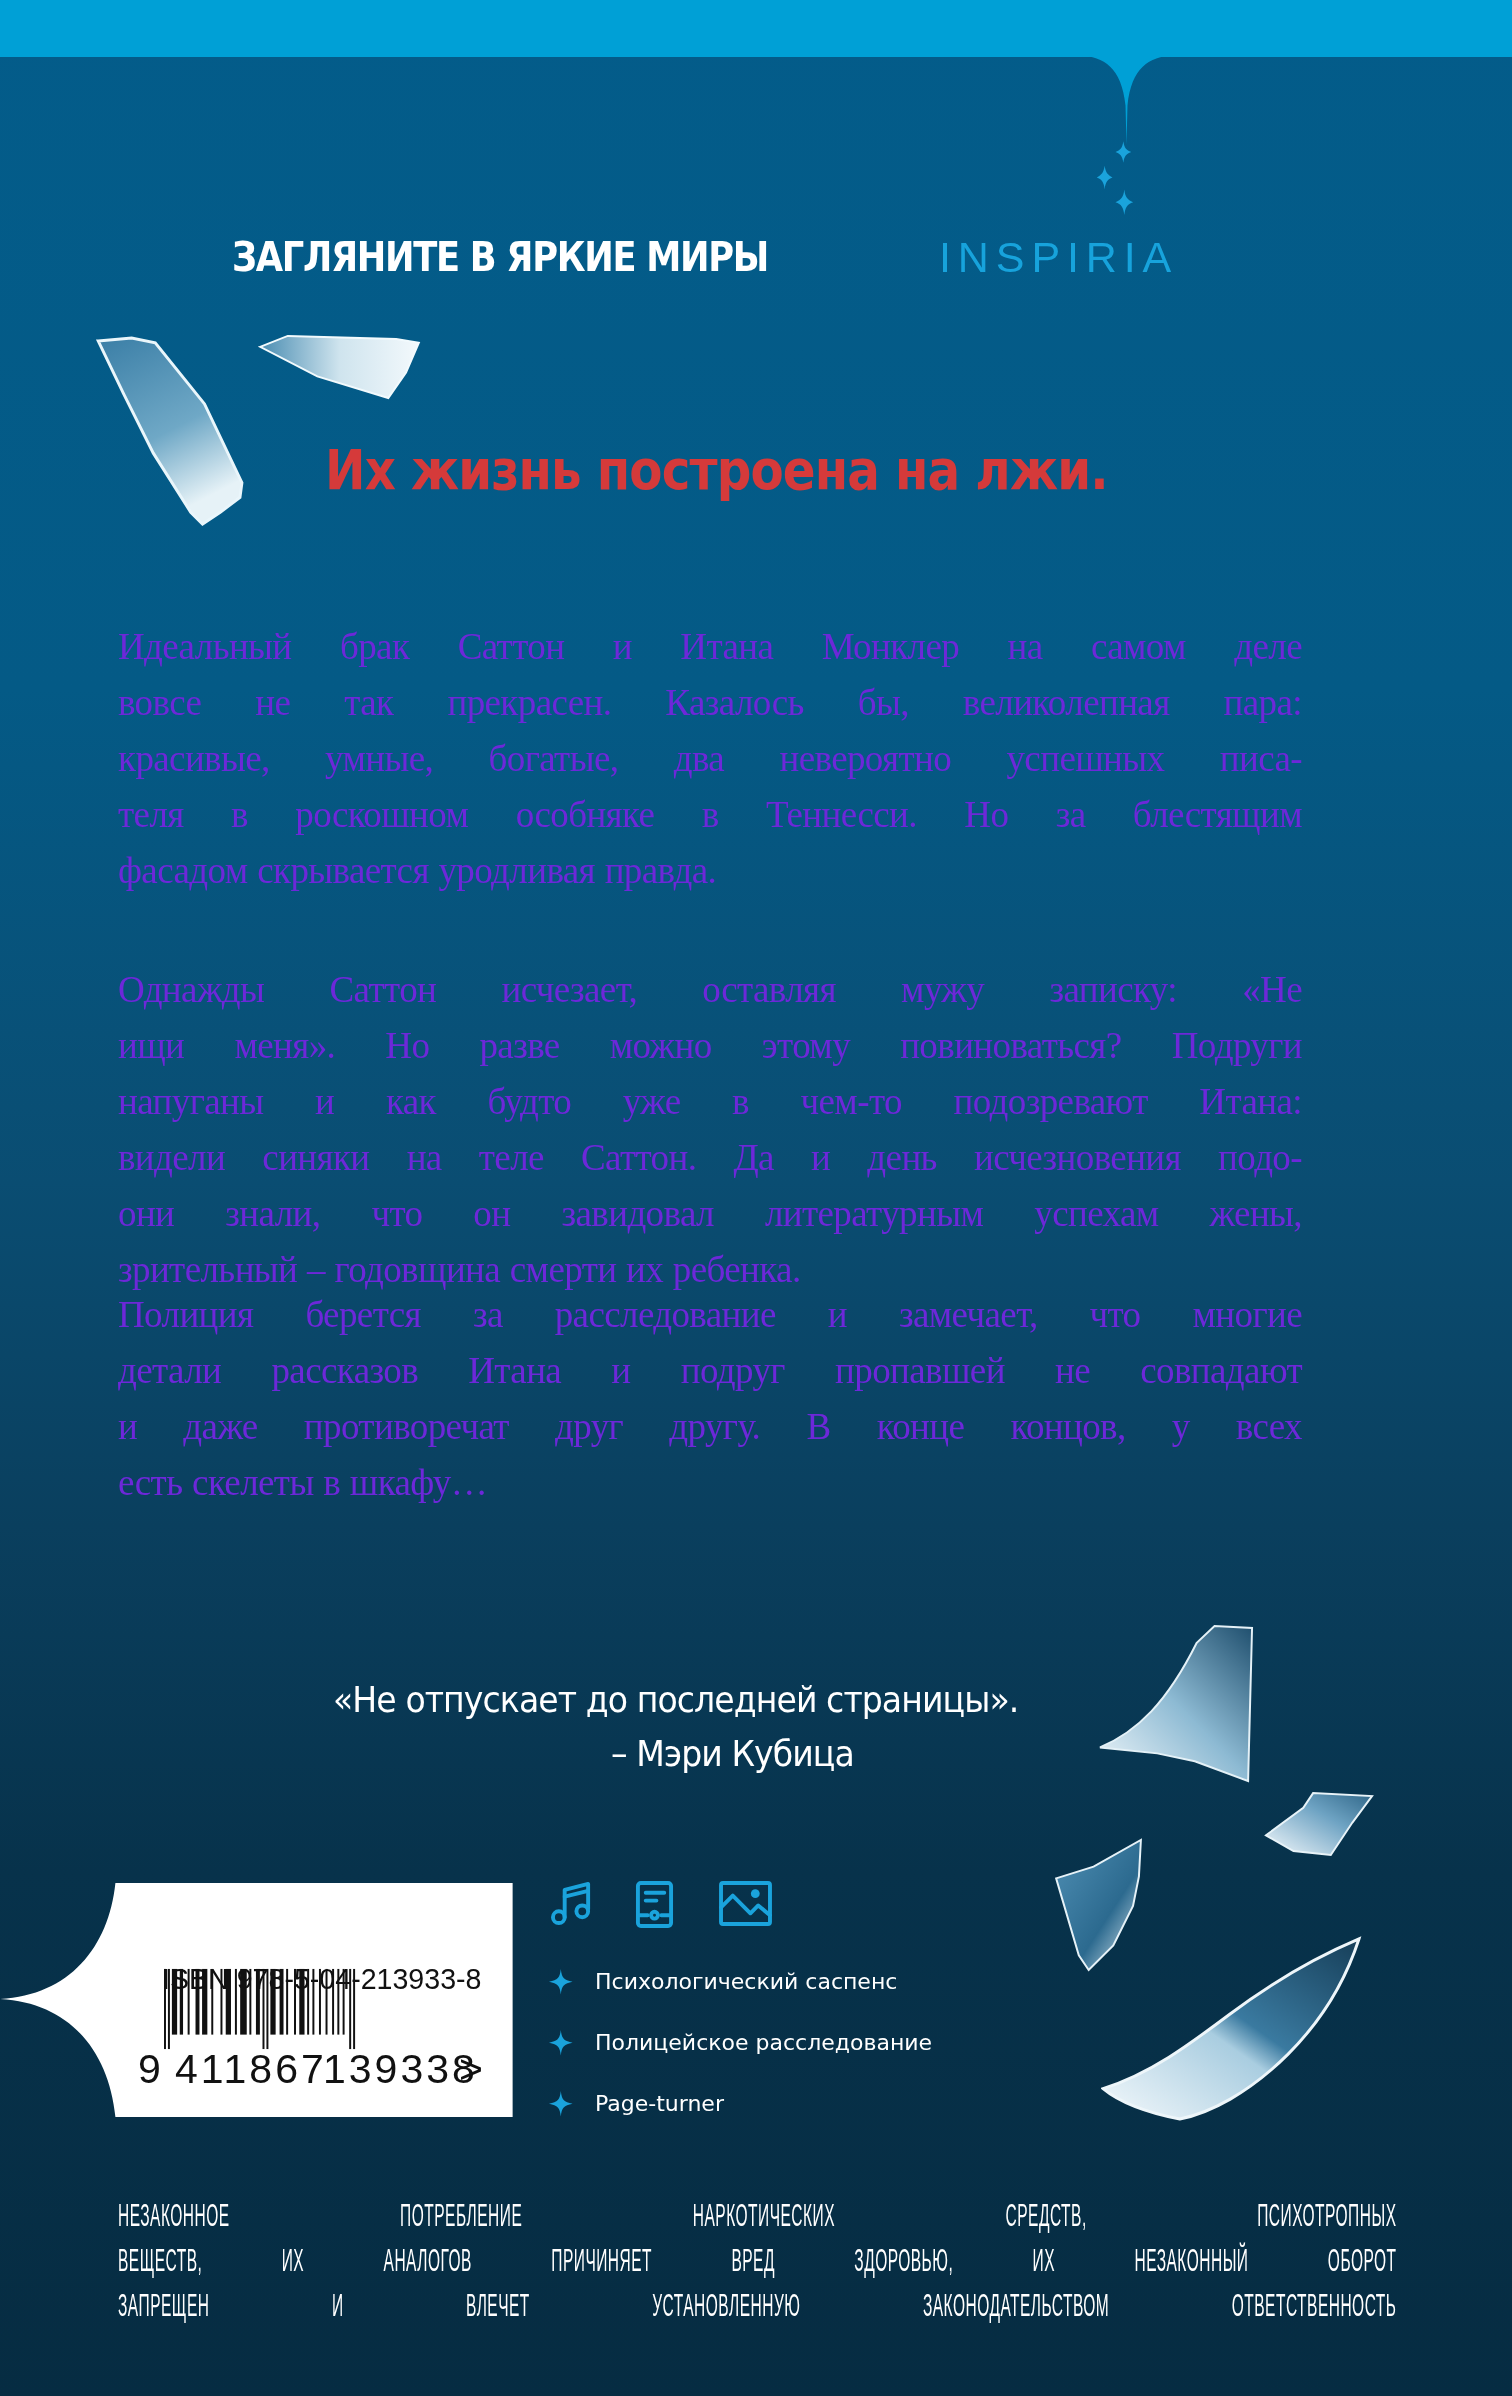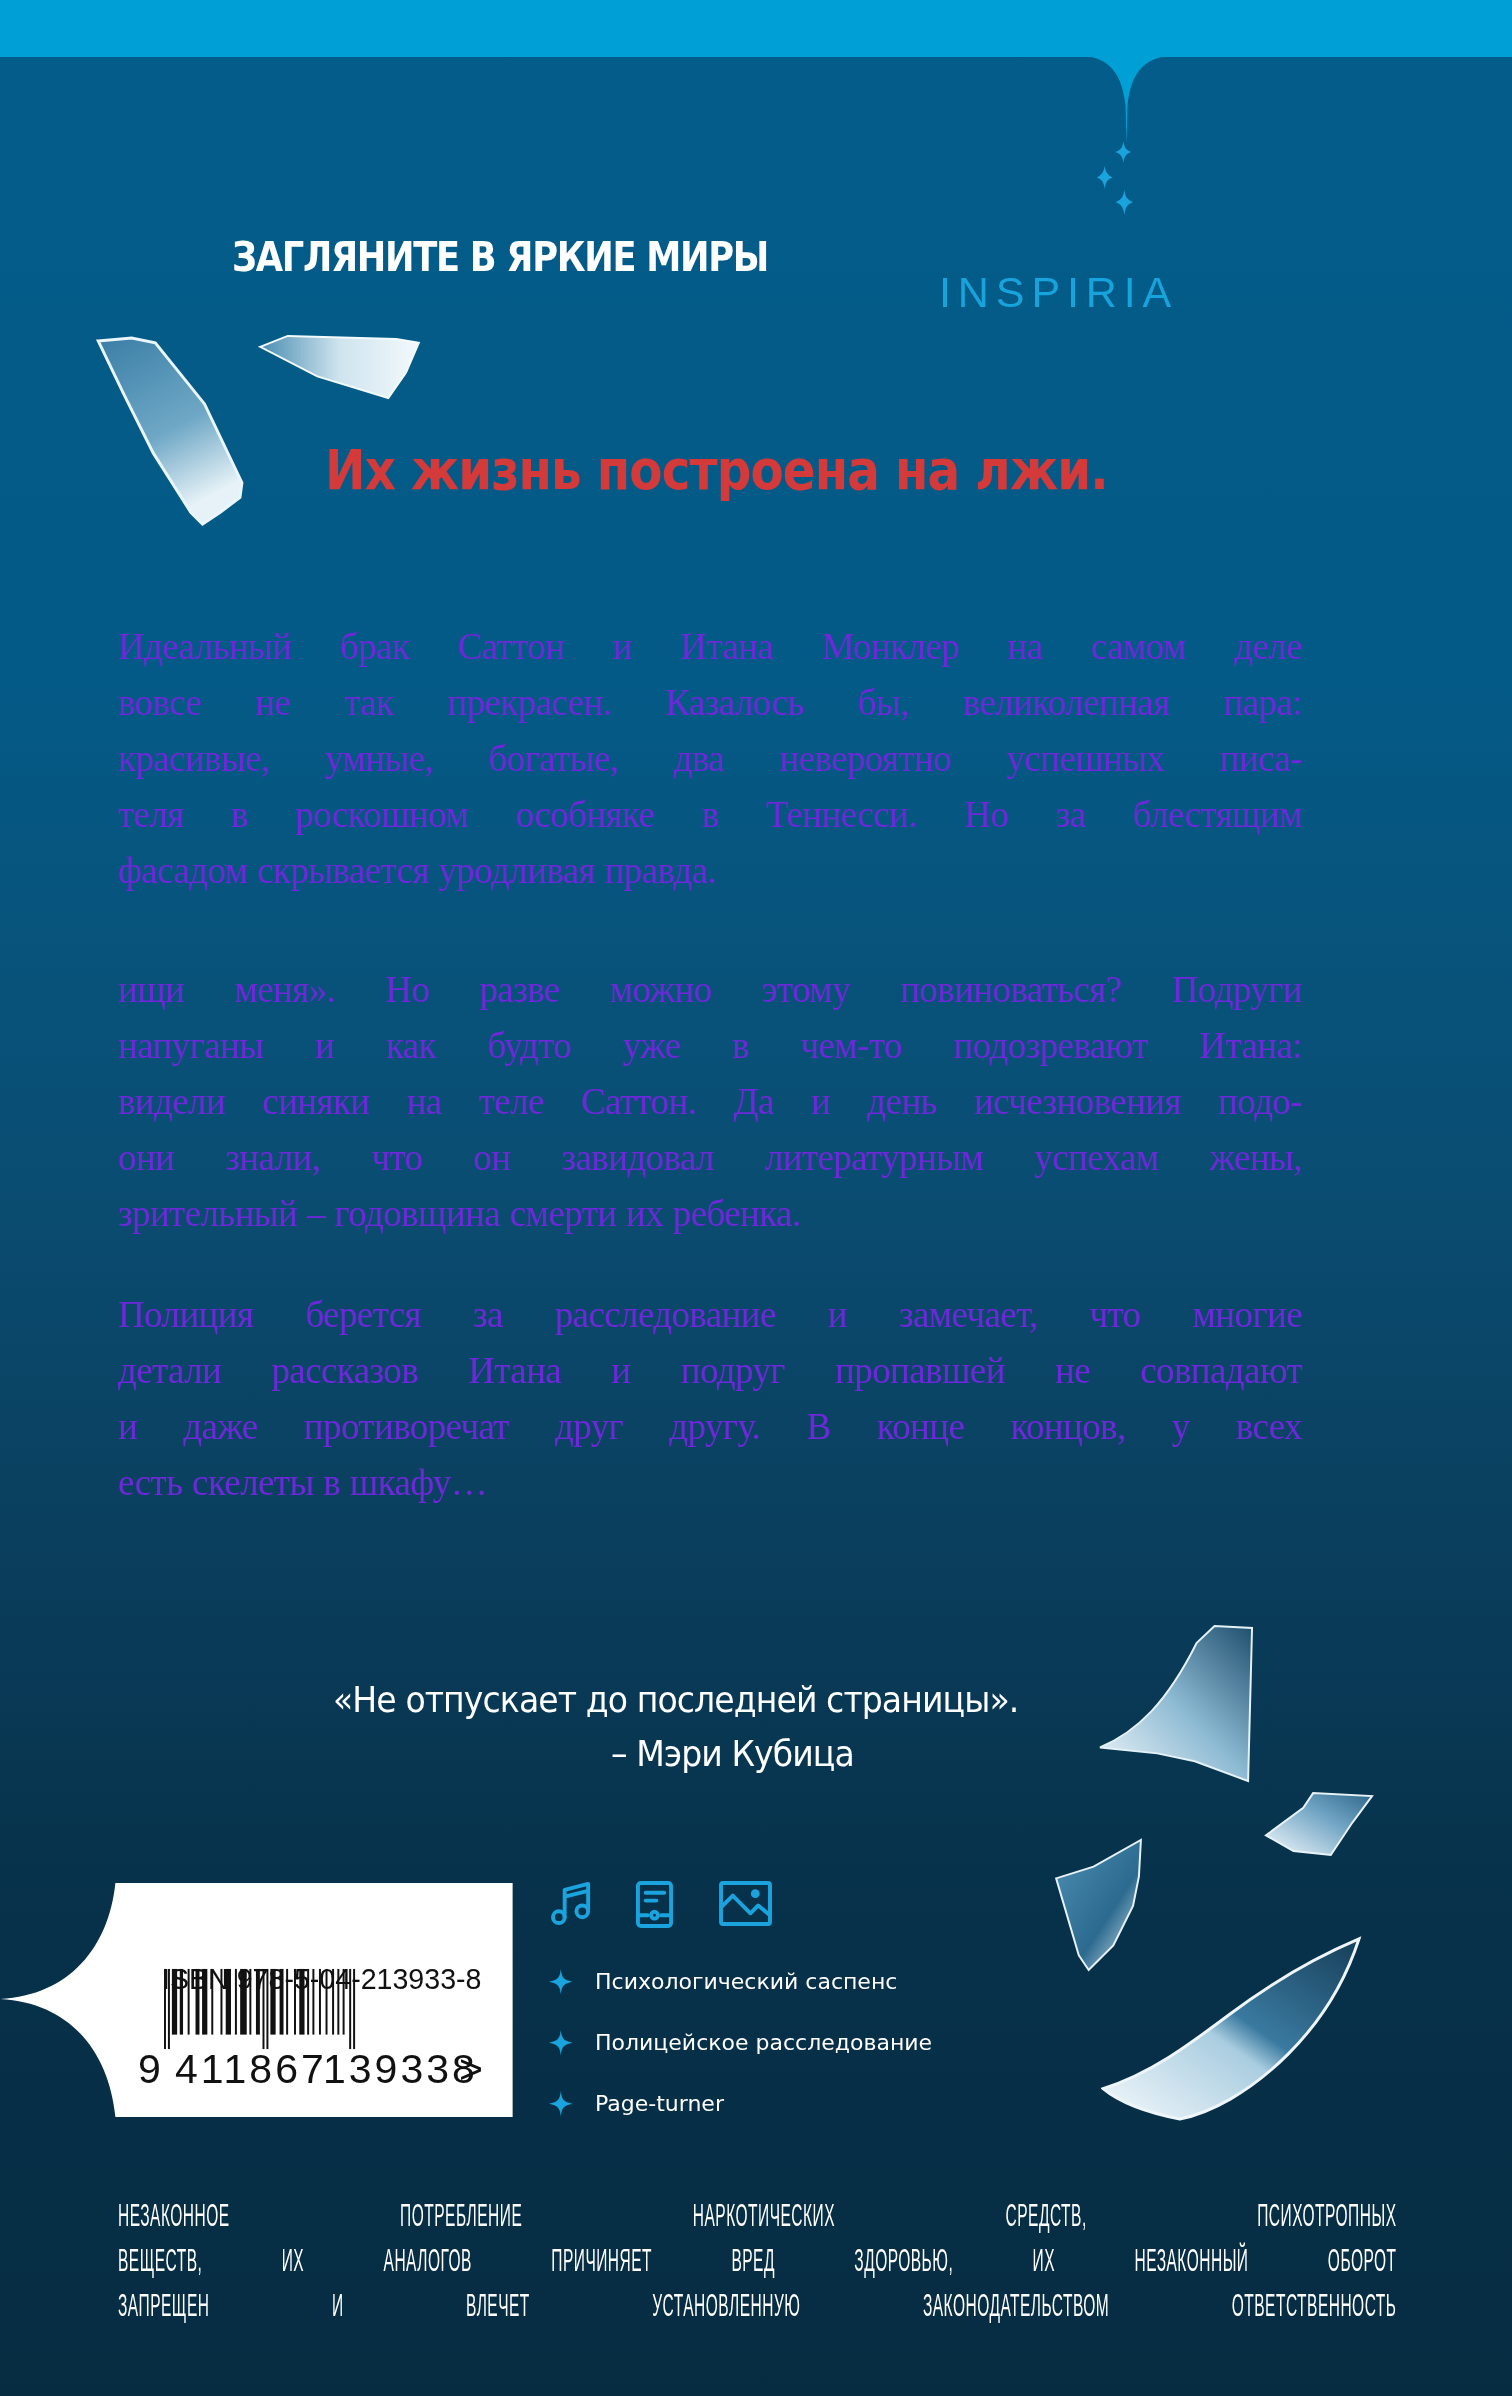--- a/index.html
+++ b/index.html
@@ -4,21 +4,21 @@
 <style>
   html,body{margin:0;padding:0;}
   body{width:1512px;height:2397px;position:relative;overflow:hidden;
     background:linear-gradient(180deg,#035c8a 0px,#045a86 690px,#0a4d72 1182px,#0a3f5e 1527px,#07324b 1872px,#062c42 2397px);
     font-family:"DejaVu Sans","Liberation Sans",sans-serif;color:#fff;}
   .topband{position:absolute;left:0;top:0;width:1512px;height:57px;background:#00a0d6;}
   .drop{position:absolute;left:1080px;top:56px;width:93px;height:89px;}
   .stars{position:absolute;left:1084px;top:138px;width:59px;height:89px;}
   .header{position:absolute;left:232px;top:232px;white-space:nowrap;font-size:41px;line-height:51px;}
   .header .h1{font-family:"DejaVu Sans","Liberation Sans",sans-serif;font-weight:bold;letter-spacing:-1.5px;color:#fff;transform:scaleX(0.86);transform-origin:left center;display:inline-block;}
-  .header .h2{position:absolute;left:707px;top:0;font-family:"Liberation Sans",sans-serif;font-weight:normal;letter-spacing:6.9px;color:#17a3dc;font-size:43px;margin-top:35px;}
+  .header .h2{position:absolute;left:707px;top:0;font-family:"Liberation Sans",sans-serif;font-weight:normal;letter-spacing:6.9px;color:#17a3dc;font-size:43px;}
   .shard{position:absolute;}
   .tagline{position:absolute;left:325px;top:439px;font-family:"DejaVu Sans","Liberation Sans",sans-serif;font-weight:bold;font-size:55px;line-height:63px;color:#d53a3a;white-space:nowrap;transform:scaleX(0.88);transform-origin:left center;letter-spacing:-1px;}
   .body-text{position:absolute;left:118px;width:1184px;font-family:Liberation Serif, serif;font-size:37px;line-height:56px;text-align:justify;color:#6d28d9;letter-spacing:-0.6px;word-spacing:1px;}
   .p1{top:619px;}
   .p2{top:962px;}
   .p3{top:1287px;}
   .body-text .line{display:block;text-align:justify;text-align-last:justify;white-space:nowrap;}
   .body-text .line.last{text-align-last:left;}
   .quote{position:absolute;left:0;width:1512px;top:1673px;text-align:center;font-family:"DejaVu Sans","Liberation Sans",sans-serif;font-size:36px;line-height:54px;color:#fff;letter-spacing:-1px;}
   .quote .q1{position:absolute;left:333px;top:0;white-space:nowrap;transform:scaleX(0.92);transform-origin:left center;}
@@ -120,20 +120,21 @@
 <div class="tagline">Их жизнь построена на лжи.</div>
 
 <div class="body-text p1">
   <span class="line">Идеальный брак Саттон и Итана Монклер на самом деле</span>
   <span class="line">вовсе не так прекрасен. Казалось бы, великолепная пара:</span>
   <span class="line">красивые, умные, богатые, два невероятно успешных писа-</span>
   <span class="line">теля в роскошном особняке в Теннесси. Но за блестящим</span>
   <span class="line last">фасадом скрывается уродливая правда.</span>
 </div>
 <div class="body-text p2">
+  <span class="line">Однажды Саттон исчезает, оставляя мужу записку: «Не</span>
   <span class="line">ищи меня». Но разве можно этому повиноваться? Подруги</span>
   <span class="line">напуганы и как будто уже в чем-то подозревают Итана:</span>
   <span class="line">видели синяки на теле Саттон. Да и день исчезновения подо-</span>
   <span class="line">они знали, что он завидовал литературным успехам жены,</span>
   <span class="line last">зрительный – годовщина смерти их ребенка.</span>
 </div>
 <div class="body-text p3">
   <span class="line">Полиция берется за расследование и замечает, что многие</span>
   <span class="line">детали рассказов Итана и подруг пропавшей не совпадают</span>
   <span class="line">и даже противоречат друг другу. В конце концов, у всех</span>

